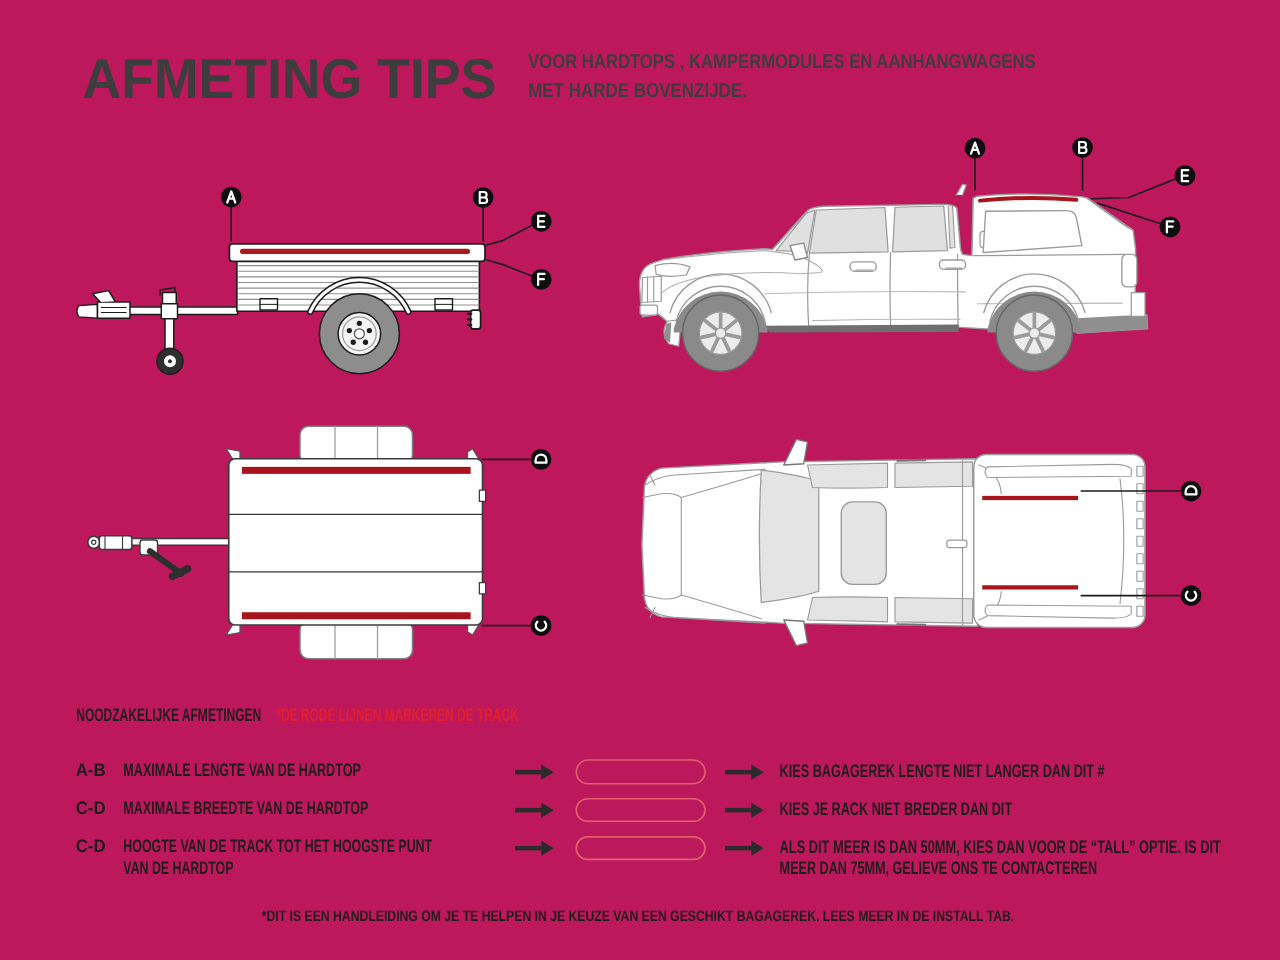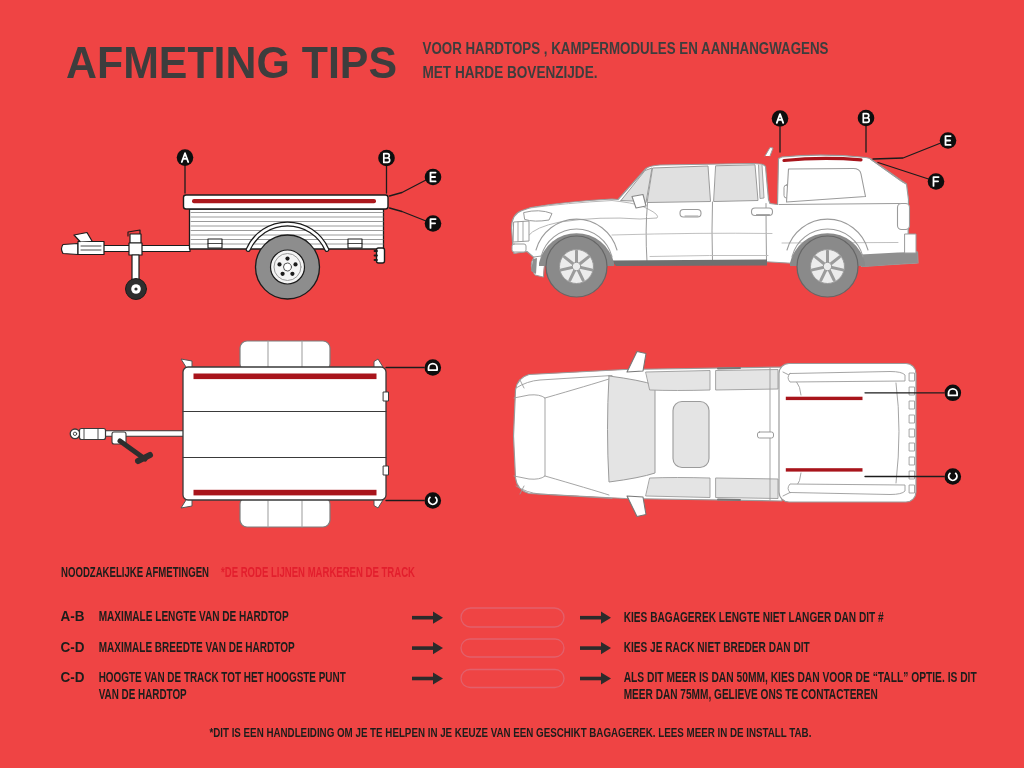--- a/index.html
+++ b/index.html
@@ -1,16 +1,16 @@
 <!DOCTYPE html>
 <html><head>
 <meta charset="utf-8">
 <style>
   html,body{margin:0;padding:0;background:#ffffff;}
-  #page{position:relative;width:1024px;height:768px;background:#ef4444;overflow:hidden;}
+  #page{position:relative;width:1024px;height:768px;background:#be185d;overflow:hidden;}
   svg{position:absolute;left:0;top:0;}
   text{font-family:"Liberation Sans",sans-serif;font-weight:bold;}
 </style>
 </head>
 <body>
 <div id="page">
 <svg width="1024" height="768" viewBox="0 0 1024 768">
   <defs>
     <g id="gA">
           <path d="M-3.2,4.4 L0,-4.4 L3.2,4.4 M-1.9,1.3 L1.9,1.3" fill="none" stroke="#fff" stroke-width="1.8"></path>

